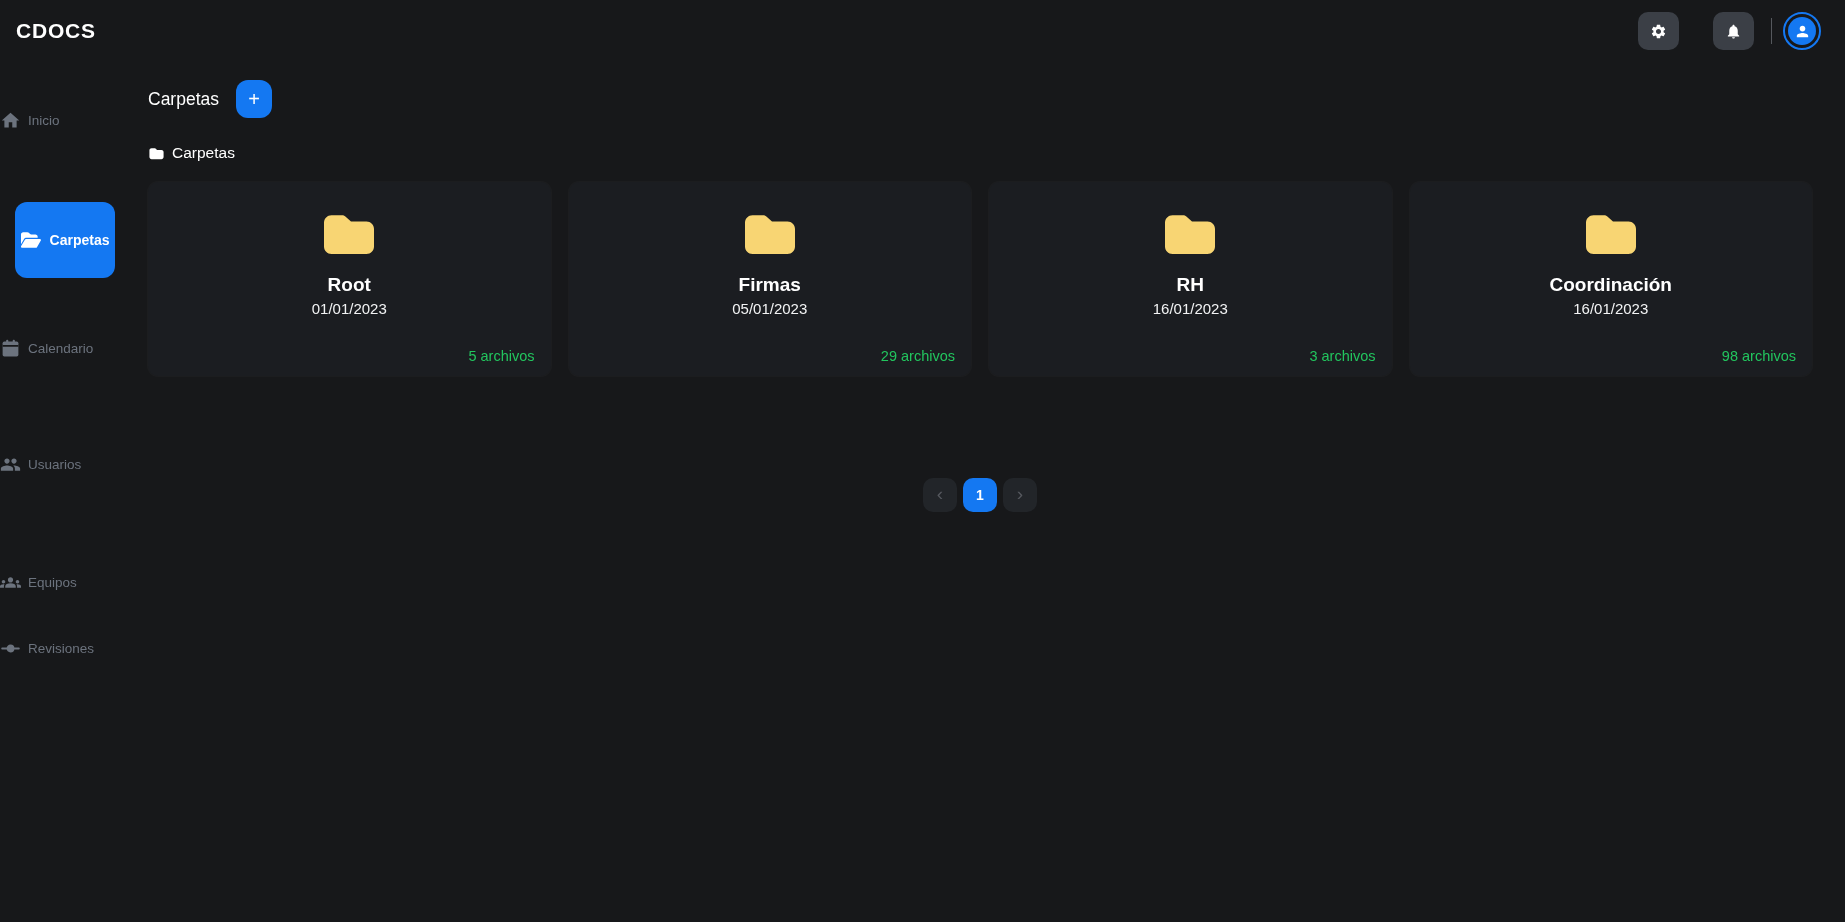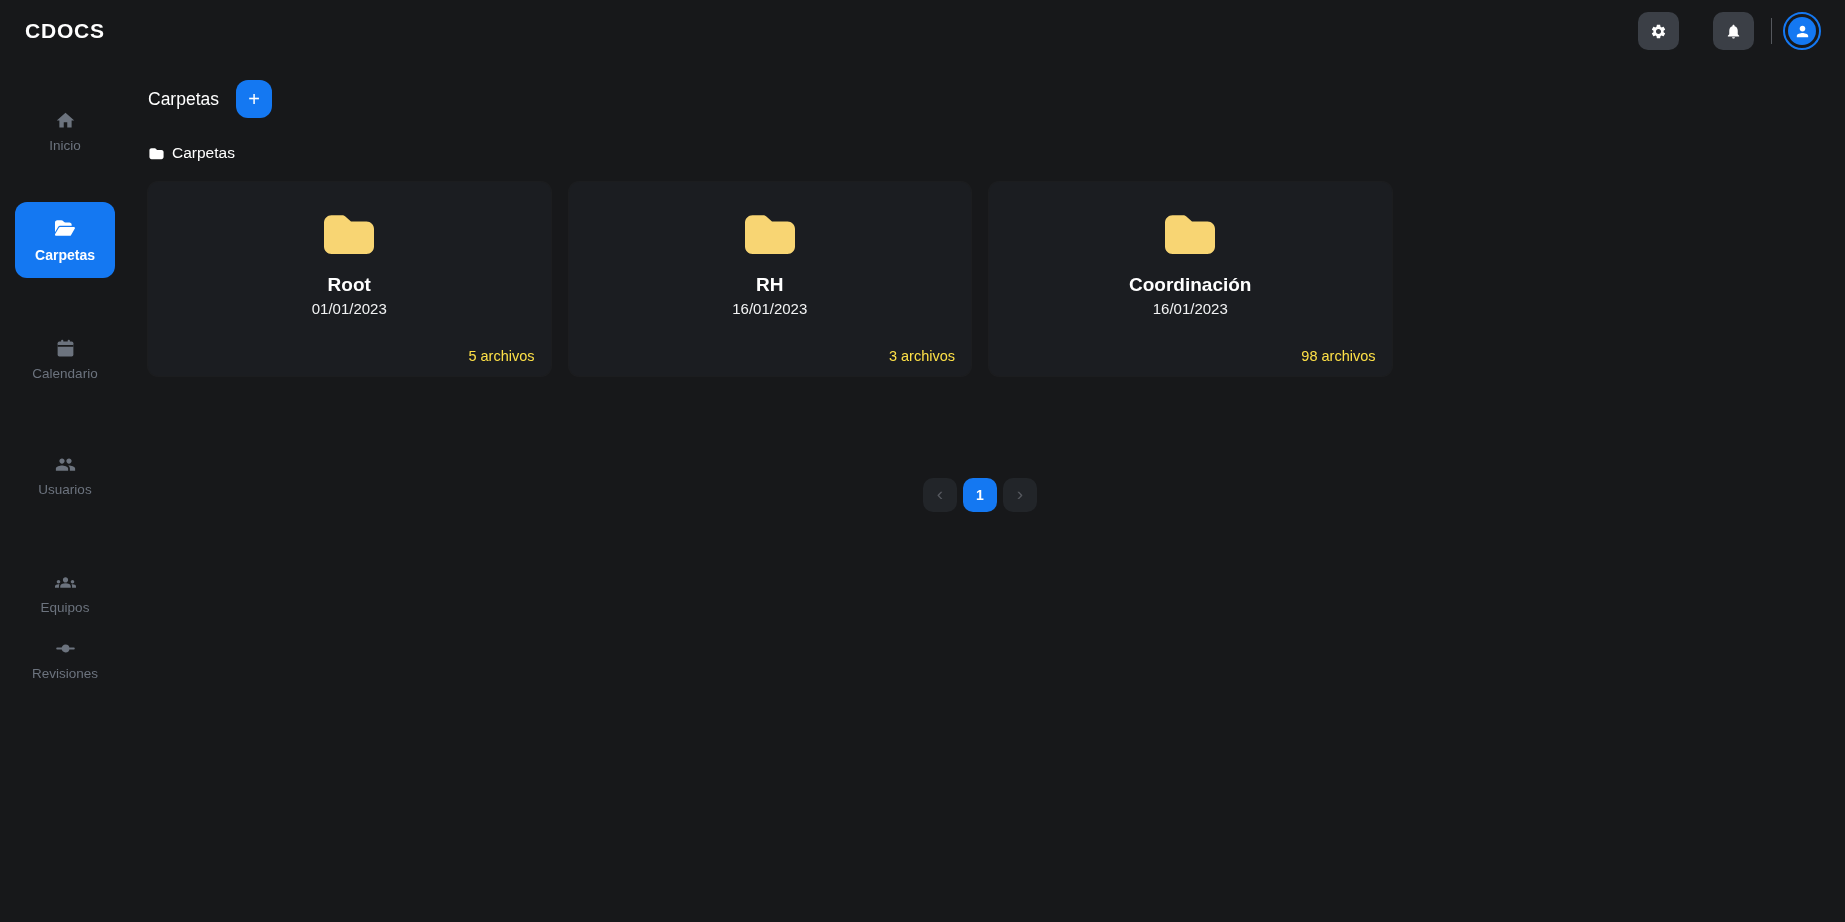--- a/index.html
+++ b/index.html
@@ -10,21 +10,21 @@
     font-family: "Liberation Sans", sans-serif;
     position: relative;
     overflow: hidden;
   }
   
   .topbar {
     height: 62px;
     display: flex;
     align-items: center;
     justify-content: space-between;
-    padding: 0 24px 0 25px;
+    padding: 0 24px 0 16px;
   }
   .logo { font-size: 21px; font-weight: bold; letter-spacing: 0.8px; }
   .topbar-right { display: flex; align-items: center; }
   .icon-btn {
     width: 41px; height: 38px;
     border: none; border-radius: 10px;
     background: #3b3f46;
     display: flex; align-items: center; justify-content: center;
     cursor: pointer;
   }
@@ -44,21 +44,21 @@
   .avatar-inner {
     width: 28px; height: 28px; border-radius: 50%;
     background: #1478f2;
     display: flex; align-items: center; justify-content: center;
   }
   .avatar-inner svg { width: 17px; height: 17px; fill: #ffffff; }
   
   .sidebar { position: absolute; left: 0; top: 62px; bottom: 0; width: 130px; }
   .side-item {
     position: absolute; left: 0; width: 130px;
-    display: flex; flex-direction: column; align-items: center;
+    display: flex; flex-direction: row; align-items: center;
     gap: 7px;
     color: #6c737e; font-size: 13.5px;
     cursor: pointer;
   }
   .side-item svg { width: 21px; height: 21px; fill: #6c737e; }
   .side-item.active {
     left: 15px; width: 100px; height: 76px;
     background: #1478f2; border-radius: 12px;
     justify-content: center; gap: 9px;
     color: #ffffff; font-weight: bold; font-size: 14px;
@@ -100,21 +100,21 @@
     display: flex; flex-direction: column; align-items: center;
     padding-top: 22px;
     cursor: pointer;
     box-shadow: 0 0 0 1px rgba(255,255,255,0.025);
   }
   .card svg.folder-big { width: 72px; height: 60px; fill: #f8d573; }
   .card-title { font-size: 19px; font-weight: bold; margin-top: 10px; }
   .card-date { font-size: 15px; margin-top: 4px; color: #f2f3f4; }
   .card-files {
     position: absolute; right: 16px; bottom: 12px;
-    color: #fde047; font-size: 14.5px;
+    color: #22c55e; font-size: 14.5px;
   }
   
   .pagination {
     margin-top: 102px;
     display: flex; justify-content: center; gap: 6px;
   }
   .page-btn {
     width: 34px; height: 34px;
     border: none; border-radius: 10px;
     background: #222529; color: #55585e;
@@ -221,20 +221,28 @@
           <path d="M5 4.5h4.2c.5 0 .98.18 1.35.52L12.8 7H19c1.66 0 3 1.34 3 3v7c0 1.66-1.34 3-3 3H5c-1.66 0-3-1.34-3-3V7.5c0-1.66 1.34-3 3-3z"></path>
         </svg>
       <div class="card-title">Root</div>
       <div class="card-date">01/01/2023</div>
       <div class="card-files">5 archivos</div>
     </div>
     <div class="card">
       <svg class="folder-big" viewBox="0 0 24 24">
           <path d="M5 4.5h4.2c.5 0 .98.18 1.35.52L12.8 7H19c1.66 0 3 1.34 3 3v7c0 1.66-1.34 3-3 3H5c-1.66 0-3-1.34-3-3V7.5c0-1.66 1.34-3 3-3z"></path>
         </svg>
+      <div class="card-title">Firmas</div>
+      <div class="card-date">05/01/2023</div>
+      <div class="card-files">29 archivos</div>
+    </div>
+    <div class="card">
+      <svg class="folder-big" viewBox="0 0 24 24">
+          <path d="M5 4.5h4.2c.5 0 .98.18 1.35.52L12.8 7H19c1.66 0 3 1.34 3 3v7c0 1.66-1.34 3-3 3H5c-1.66 0-3-1.34-3-3V7.5c0-1.66 1.34-3 3-3z"></path>
+        </svg>
       <div class="card-title">RH</div>
       <div class="card-date">16/01/2023</div>
       <div class="card-files">3 archivos</div>
     </div>
     <div class="card">
       <svg class="folder-big" viewBox="0 0 24 24">
           <path d="M5 4.5h4.2c.5 0 .98.18 1.35.52L12.8 7H19c1.66 0 3 1.34 3 3v7c0 1.66-1.34 3-3 3H5c-1.66 0-3-1.34-3-3V7.5c0-1.66 1.34-3 3-3z"></path>
         </svg>
       <div class="card-title">Coordinación</div>
       <div class="card-date">16/01/2023</div>

